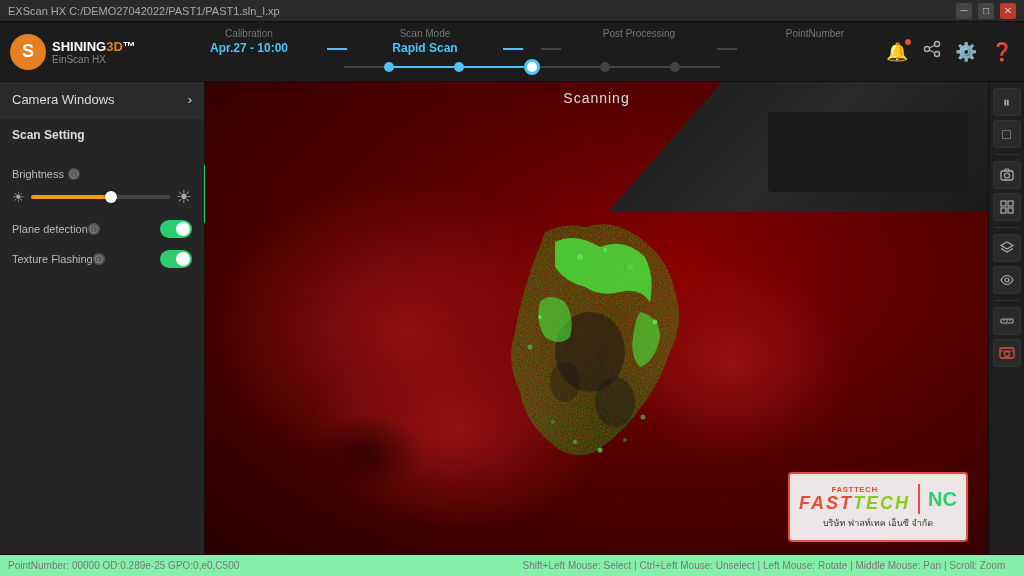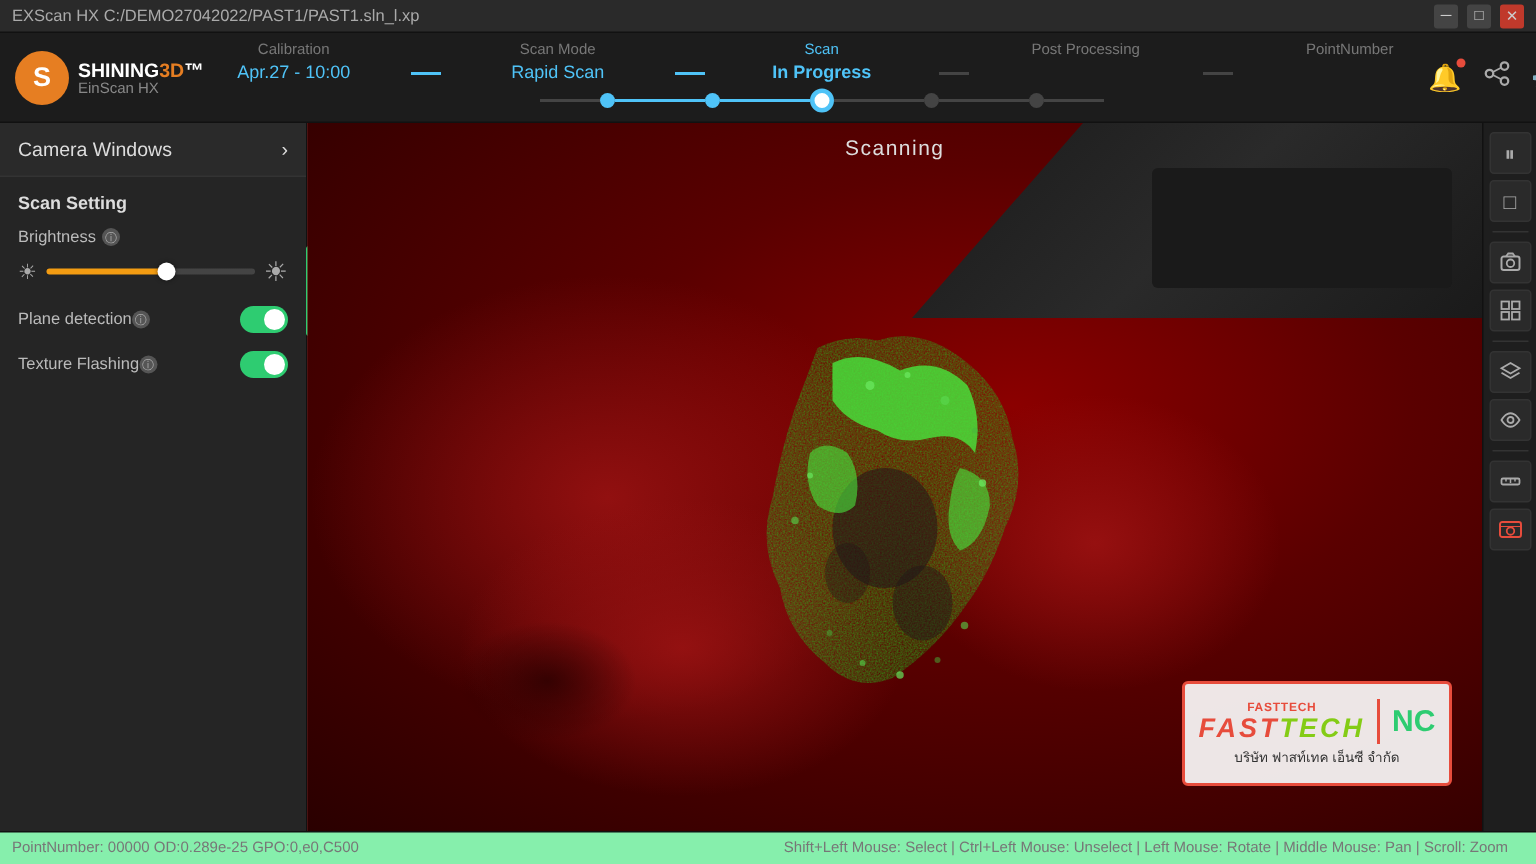--- a/index.html
+++ b/index.html
@@ -91,21 +91,21 @@
       justify-content: space-between;
       padding: 10px 12px;
       border-bottom: 1px solid #333;
       cursor: pointer;
       background: #2a2a2a;
     }
     #camera-windows-header span { font-size: 13px; color: #ddd; }
     .chevron { font-size: 12px; color: #aaa; }
 
     #scan-setting { padding: 10px 12px; }
-    #scan-setting-title { font-size: 12px; color: #ddd; margin-bottom: 10px; font-weight: bold; }
+    #scan-setting-title { font-size: 12px; color: #ddd; margin-bottom: 26px; font-weight: bold; }
 
     .setting-row {
       display: flex;
       align-items: center;
       justify-content: space-between;
       margin-bottom: 12px;
     }
     .setting-label {
       font-size: 11px;
       color: #bbb;
@@ -263,21 +263,21 @@
       color: #777;
       position: relative;
     }
     #statusbar .left-status { flex: 1; overflow: hidden; white-space: nowrap; }
     #statusbar .center-status { flex: 1; text-align: center; overflow: hidden; white-space: nowrap; }
     #statusbar .right-status { flex: 1; text-align: right; overflow: hidden; white-space: nowrap; }
 
     
     #watermark {
       position: absolute;
-      bottom: 30px;
+      bottom: 12px;
       right: 20px;
       width: 180px;
       height: 70px;
       background: rgba(255,255,255,0.9);
       border: 2px solid #e74c3c;
       border-radius: 4px;
       display: flex;
       flex-direction: column;
       align-items: center;
       justify-content: center;
@@ -293,21 +293,21 @@
     .step-item {
       display: flex;
       flex-direction: column;
       align-items: center;
       width: 120px;
       cursor: pointer;
       position: relative;
     }
     .step-item .s-label { font-size: 10px; color: #777; margin-bottom: 2px; }
     .step-item .s-value { font-size: 12px; color: #999; }
-    .step-item.s-done .s-value { color: #4fc3f7; }
+    .step-item.s-done .s-value { color: #4fc3f7; font-weight: bold; }
     .step-item.s-active .s-value { color: #4fc3f7; font-weight: bold; }
     .step-item.s-active .s-label { color: #4fc3f7; }
 
     .red-surface {
       position: absolute;
       background: radial-gradient(ellipse, rgba(160,20,20,0.8) 0%, transparent 70%);
       border-radius: 50%;
     }
 
     
@@ -339,24 +339,20 @@
       <div class="step-item s-done">
         <span class="s-label">Calibration</span>
         <span class="s-value">Apr.27 - 10:00</span>
       </div>
       <div style="width:20px; height:2px; background:#4fc3f7; margin-top:20px;"></div>
       <div class="step-item s-done">
         <span class="s-label">Scan Mode</span>
         <span class="s-value">Rapid Scan</span>
       </div>
       <div style="width:20px; height:2px; background:#4fc3f7; margin-top:20px;"></div>
-      <div class="step-item s-active">
-        <span class="s-label">Scan</span>
-        <span class="s-value" style="color:#4fc3f7; font-weight:bold;">In Progress</span>
-      </div>
       <div style="width:20px; height:2px; background:#444; margin-top:20px;"></div>
       <div class="step-item">
         <span class="s-label">Post Processing</span>
         <span class="s-value"></span>
       </div>
       <div style="width:20px; height:2px; background:#444; margin-top:20px;"></div>
       <div class="step-item">
         <span class="s-label">PointNumber</span>
         <span class="s-value"></span>
       </div>

